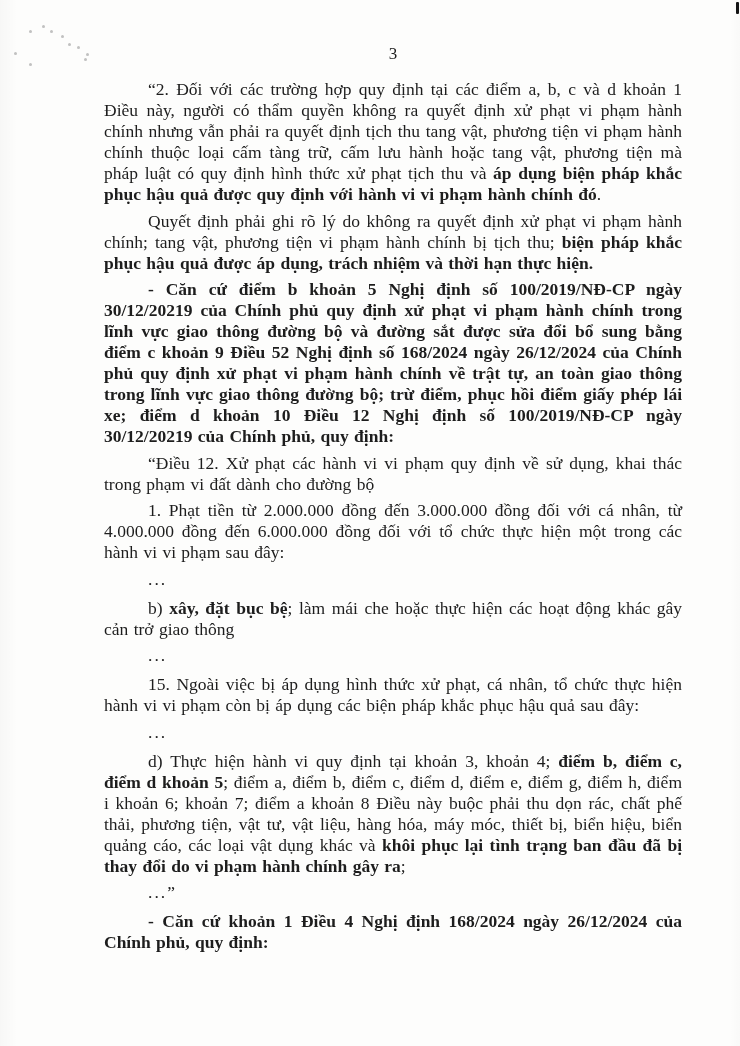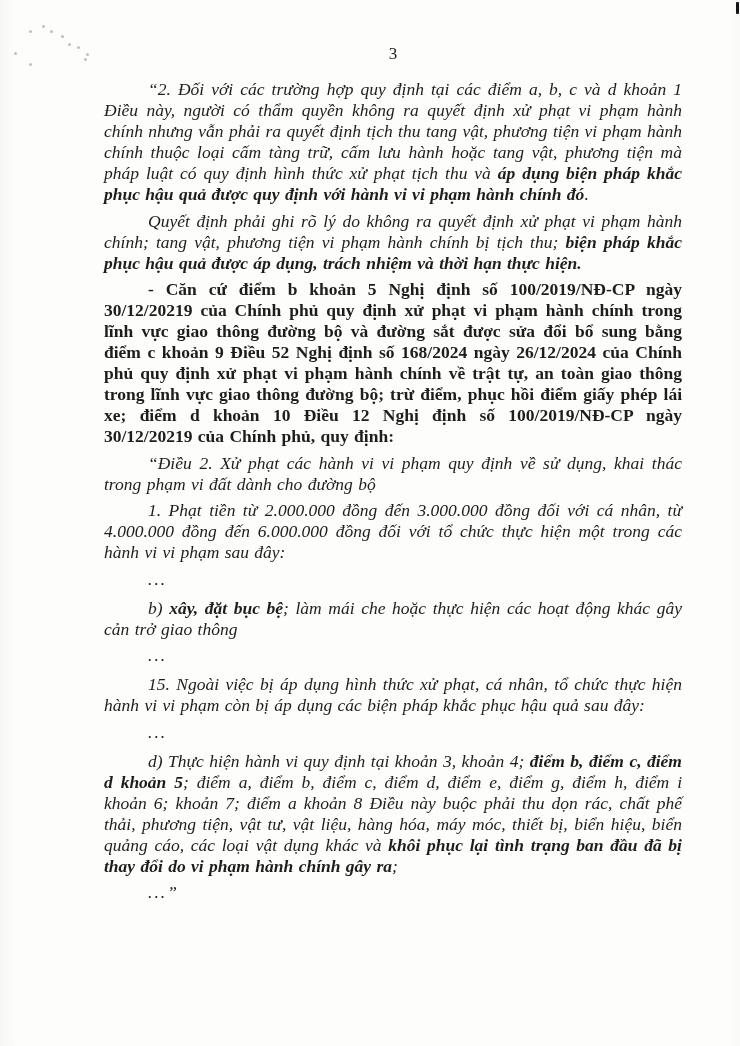--- a/index.html
+++ b/index.html
@@ -40,21 +40,21 @@
     font-style: normal;
   }
   .para {
     font-size: 17.5px;
     line-height: 21px;
     margin: 0 0 5.5px 0;
     text-indent: 44px;
     text-align: justify;
     word-spacing: 1px;
   }
-  .italic { font-style: italic; }
+  .italic { }
   .upright { font-style: normal; font-weight: bold; }
   .bold { font-weight: bold; }
   .ellipsis {
     text-align: left;
     letter-spacing: 2px;
     margin-top: 1px;
     margin-bottom: 8px;
   }
   
   .corner-tick {
@@ -91,24 +91,25 @@
       <div class="speck" style="left: 84px; top: 58px;"></div>
       <div class="speck" style="left: 29px; top: 63px;"></div>
       <div class="speck" style="left: 14px; top: 52px;"></div>
     </div>
   <div class="content">
     <p class="page-number">3</p>
     <div id="doc-body">
         <p class="para italic"><span>“2. Đối với các trường hợp quy định tại các điểm a, b, c và d khoản 1 Điều này, người có thẩm quyền không ra quyết định xử phạt vi phạm hành chính nhưng vẫn phải ra quyết định tịch thu tang vật, phương tiện vi phạm hành chính thuộc loại cấm tàng trữ, cấm lưu hành hoặc tang vật, phương tiện mà pháp luật có quy định hình thức xử phạt tịch thu và </span><span class="bold">áp dụng biện pháp khắc phục hậu quả được quy định với hành vi vi phạm hành chính đó</span><span>.</span></p>
         <p class="para italic"><span>Quyết định phải ghi rõ lý do không ra quyết định xử phạt vi phạm hành chính; tang vật, phương tiện vi phạm hành chính bị tịch thu; </span><span class="bold">biện pháp khắc phục hậu quả được áp dụng, trách nhiệm và thời hạn thực hiện.</span></p>
         <p class="para upright"><span>- Căn cứ điểm b khoản 5 Nghị định số 100/2019/NĐ-CP ngày 30/12/20219 của Chính phủ quy định xử phạt vi phạm hành chính trong lĩnh vực giao thông đường bộ và đường sắt được sửa đổi bổ sung bằng điểm c khoản 9 Điều 52 Nghị định số 168/2024 ngày 26/12/2024 của Chính phủ quy định xử phạt vi phạm hành chính về trật tự, an toàn giao thông trong lĩnh vực giao thông đường bộ; trừ điểm, phục hồi điểm giấy phép lái xe; điểm d khoản 10 Điều 12 Nghị định số 100/2019/NĐ-CP ngày 30/12/20219 của Chính phủ, quy định:</span></p>
-        <p class="para italic"><span>“Điều 2. Xử phạt các hành vi vi phạm quy định về sử dụng, khai thác trong phạm vi đất dành cho đường bộ</span></p>
+        <p class="para italic"><span>“Điều 12. Xử phạt các hành vi vi phạm quy định về sử dụng, khai thác trong phạm vi đất dành cho đường bộ</span></p>
         <p class="para italic"><span>1. Phạt tiền từ 2.000.000 đồng đến 3.000.000 đồng đối với cá nhân, từ 4.000.000 đồng đến 6.000.000 đồng đối với tổ chức thực hiện một trong các hành vi vi phạm sau đây:</span></p>
         <p class="para italic ellipsis"><span>...</span></p>
         <p class="para italic"><span>b) </span><span class="bold">xây, đặt bục bệ</span><span>; làm mái che hoặc thực hiện các hoạt động khác gây cản trở giao thông</span></p>
         <p class="para italic ellipsis"><span>...</span></p>
         <p class="para italic"><span>15. Ngoài việc bị áp dụng hình thức xử phạt, cá nhân, tổ chức thực hiện hành vi vi phạm còn bị áp dụng các biện pháp khắc phục hậu quả sau đây:</span></p>
         <p class="para italic ellipsis"><span>...</span></p>
         <p class="para italic"><span>d) Thực hiện hành vi quy định tại khoản 3, khoản 4; </span><span class="bold">điểm b, điểm c, điểm d khoản 5</span><span>; điểm a, điểm b, điểm c, điểm d, điểm e, điểm g, điểm h, điểm i khoản 6; khoản 7; điểm a khoản 8 Điều này buộc phải thu dọn rác, chất phế thải, phương tiện, vật tư, vật liệu, hàng hóa, máy móc, thiết bị, biển hiệu, biển quảng cáo, các loại vật dụng khác và </span><span class="bold">khôi phục lại tình trạng ban đầu đã bị thay đổi do vi phạm hành chính gây ra</span><span>;</span></p>
         <p class="para italic ellipsis"><span>...”</span></p>
+        <p class="para upright"><span>- Căn cứ khoản 1 Điều 4 Nghị định 168/2024 ngày 26/12/2024 của Chính phủ, quy định:</span></p>
       </div>
   </div>
 </div>
 
 </body></html>

